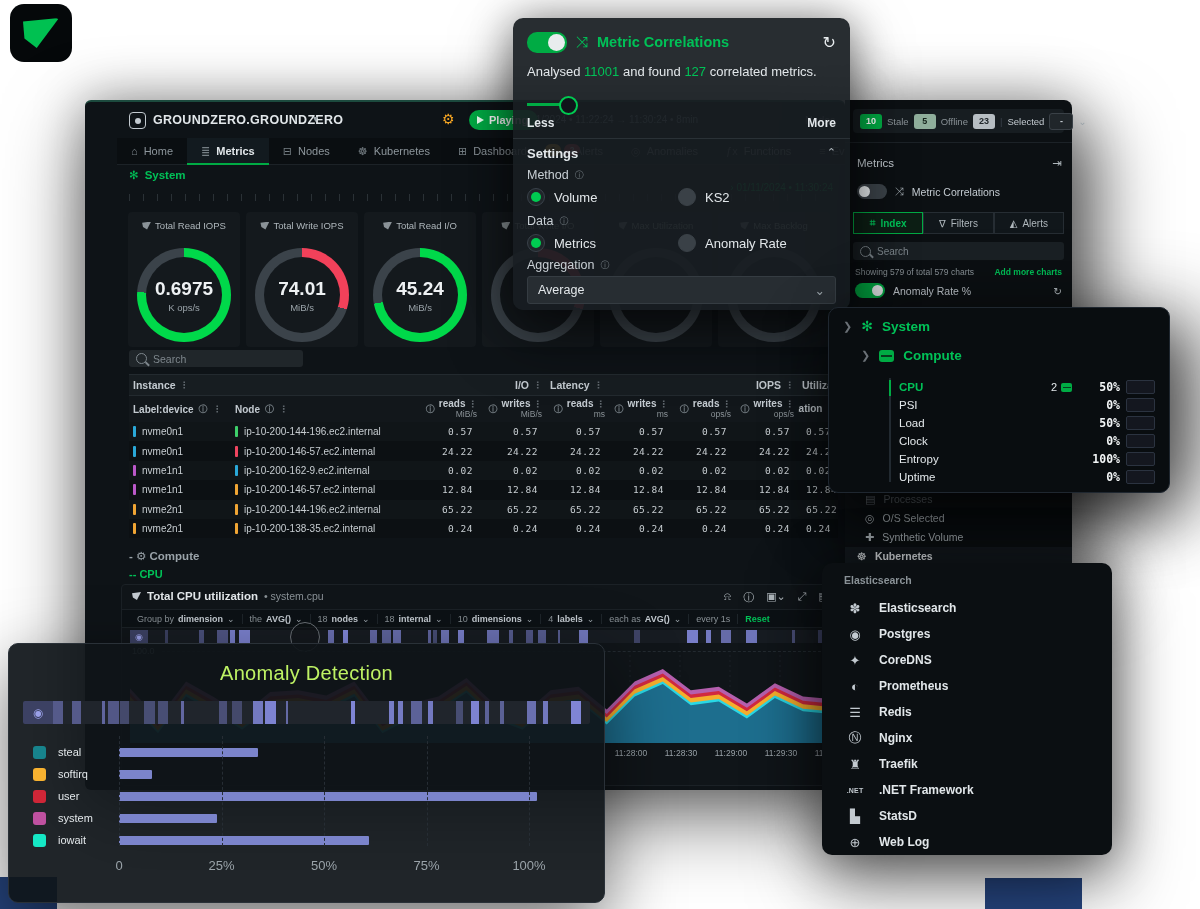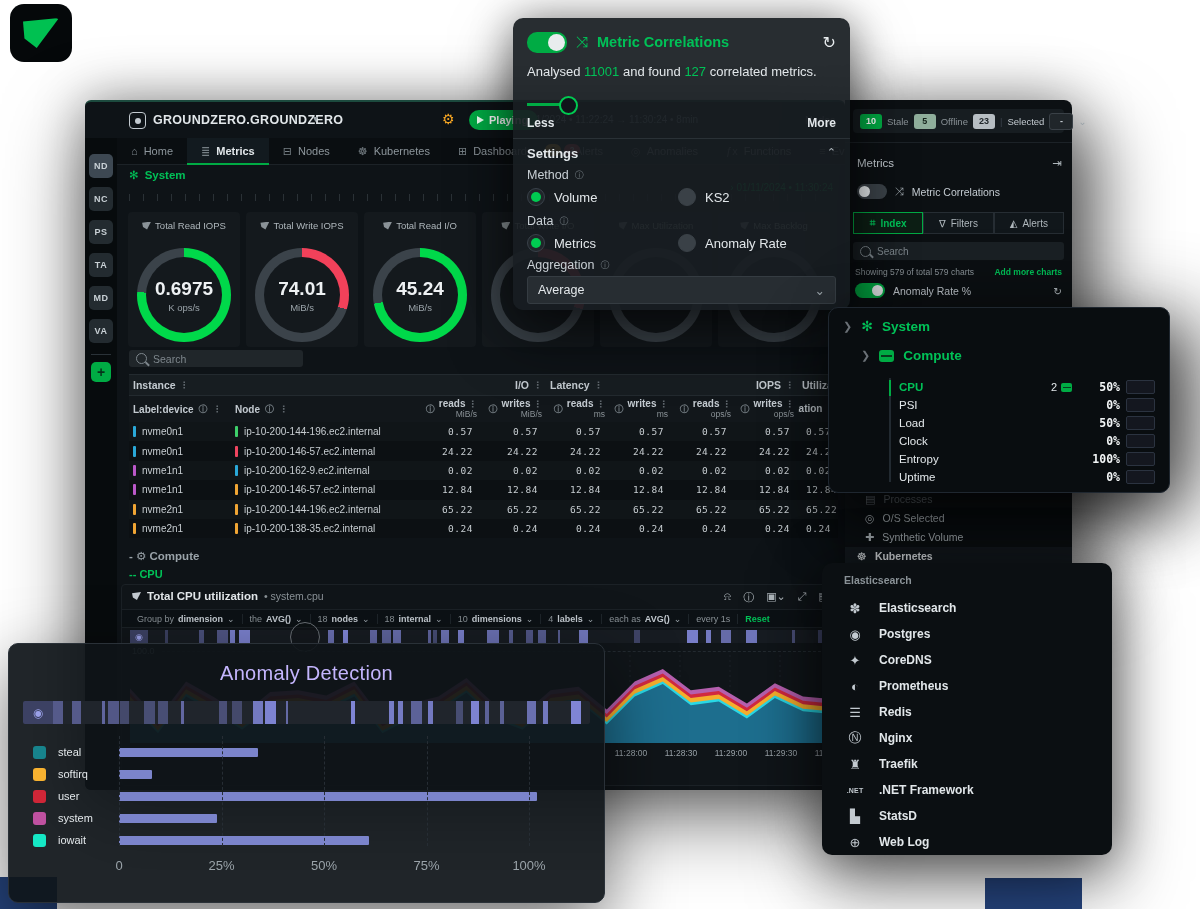--- a/index.html
+++ b/index.html
@@ -173,21 +173,21 @@
     box-shadow:0 28px 70px rgba(0,0,0,.55), 0 0 50px rgba(0,0,0,.4);}
   #apps-title{position:absolute;left:22px;top:11px;font-size:10.5px;color:#8a9297;font-weight:bold;}
   .app-row{position:absolute;left:22px;right:14px;height:26px;display:flex;align-items:center;gap:13px;}
   .app-icon{width:22px;text-align:center;font-size:13px;color:#c3cad0;flex:none;}
   .app-icon.txt{font-size:7px;font-weight:bold;letter-spacing:.2px;}
   .app-label{font-size:12px;font-weight:bold;color:#e2e7ea;}
 
   
   #ad-panel{left:8px;top:643px;width:595px;height:258px;background:rgba(15,20,25,0.93);border:1px solid #2a3138;border-radius:10px;
     box-shadow:0 26px 70px rgba(0,0,0,.55);}
-  #ad-title{position:absolute;left:0;right:0;top:18px;text-align:center;font-size:20px;font-weight:300;color:#c4b5fd;letter-spacing:.3px;}
+  #ad-title{position:absolute;left:0;right:0;top:18px;text-align:center;font-size:20px;font-weight:300;color:#bef264;letter-spacing:.3px;}
   #ad-ribbon{position:absolute;left:14px;right:14px;top:57px;height:23px;background:#20252c;display:flex;overflow:hidden;border-radius:2px;}
   #ad-ribbon .ribbon-icon-chip{width:30px;font-size:12px;}
   .ad-grid{position:absolute;top:92px;bottom:56px;width:0;border-left:1px dashed #262d34;}
   .ad-legend-row{position:absolute;left:24px;display:flex;align-items:center;gap:12px;height:20px;}
   .ad-swatch{width:13px;height:13px;border-radius:3px;}
   .ad-label{font-size:11px;color:#e2e7ea;}
   .ad-bar{position:absolute;left:110px;height:9px;background:#7b84cb;border-radius:1px;}
   .ad-tick{position:absolute;top:214px;font-size:13px;color:#9aa3a9;transform:translateX(-50%);}
 
   .blue-fragment{background:#26457f;}
@@ -200,30 +200,20 @@
 
 <div class="abs" id="logo-chip">
   <div id="logo-swoosh"></div>
 </div>
 
 <div class="abs blue-fragment" style="left:0;top:877px;width:57px;height:32px;z-index:0;"></div>
 <div class="abs blue-fragment" style="left:985px;top:878px;width:97px;height:31px;z-index:0;"></div>
 
 <div class="abs" id="main-window" style="z-index:1;">
 
-  <div class="abs" id="rail">
-      <div class="abs rail-chip active" style="top: 16px;">ND</div>
-      <div class="abs rail-chip" style="top: 49px;">NC</div>
-      <div class="abs rail-chip" style="top: 82px;">PS</div>
-      <div class="abs rail-chip" style="top: 115px;">TA</div>
-      <div class="abs rail-chip" style="top: 148px;">MD</div>
-      <div class="abs rail-chip" style="top: 181px;">VA</div>
-      <div class="abs" id="rail-divider" style="top: 216px;"></div>
-      <div class="abs" id="rail-add" style="top: 224px;">+</div>
-    </div>
 
   <div class="abs" id="win-header">
     <span class="abs" id="target-icon"></span>
     <span class="abs" id="space-name">GROUNDZERO.GROUNDZERO</span>
     <span class="abs chev" id="space-caret">▾</span>
     <span class="abs ghostable" id="header-range">01/11/2024 • 11:22:24 → 11:30:24 • 8min</span>
     <span class="abs" id="troubleshoot-icon">⚙</span>
     <div class="abs" id="play-pill">
       <span id="play-tri"></span>
       <span>Playing</span>

